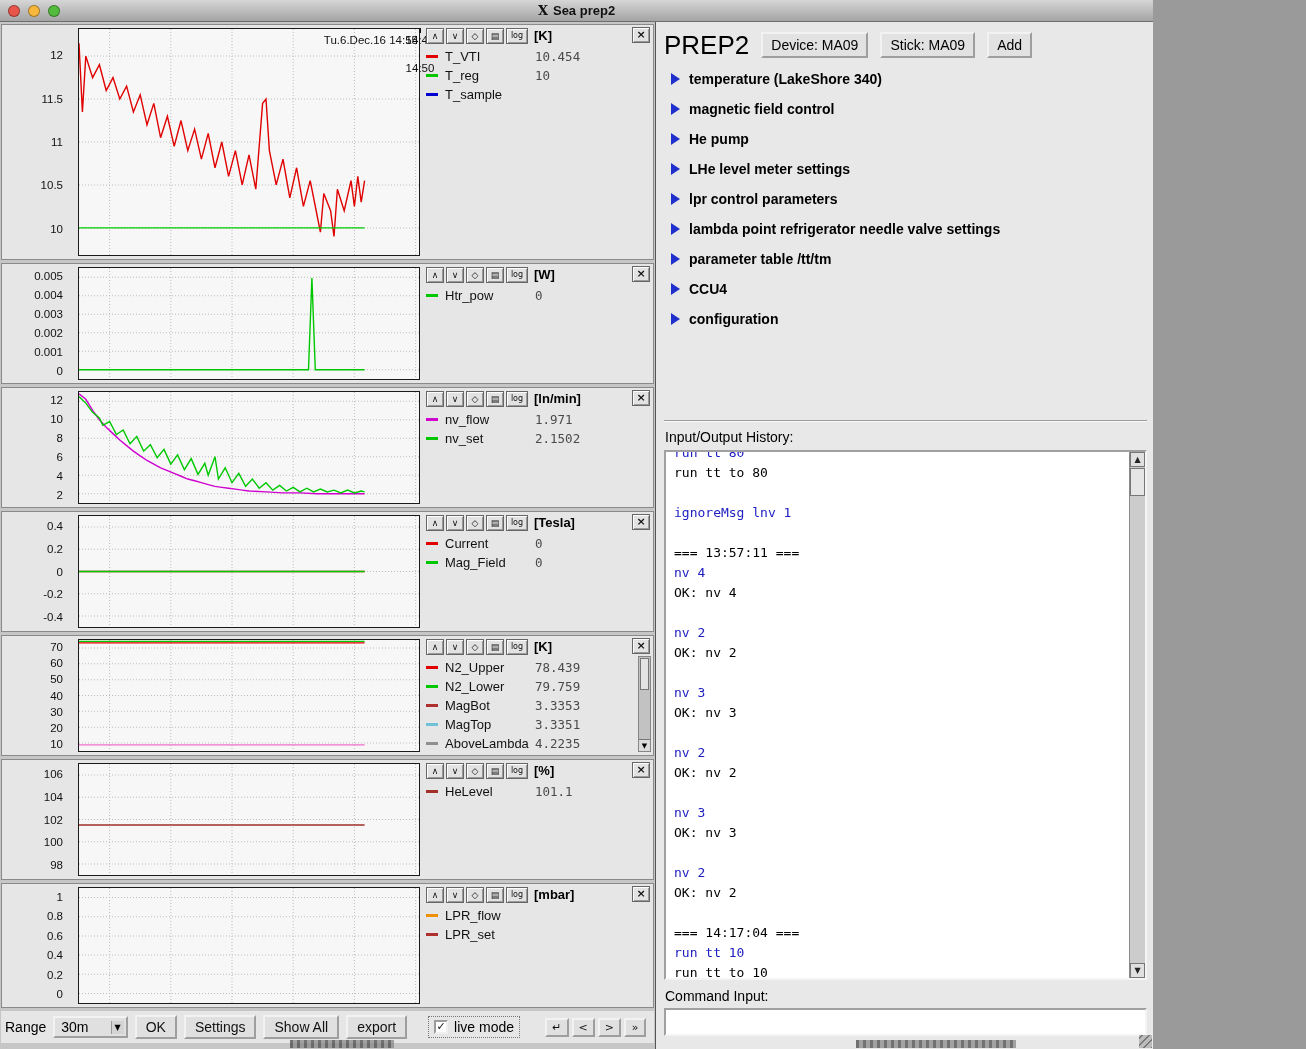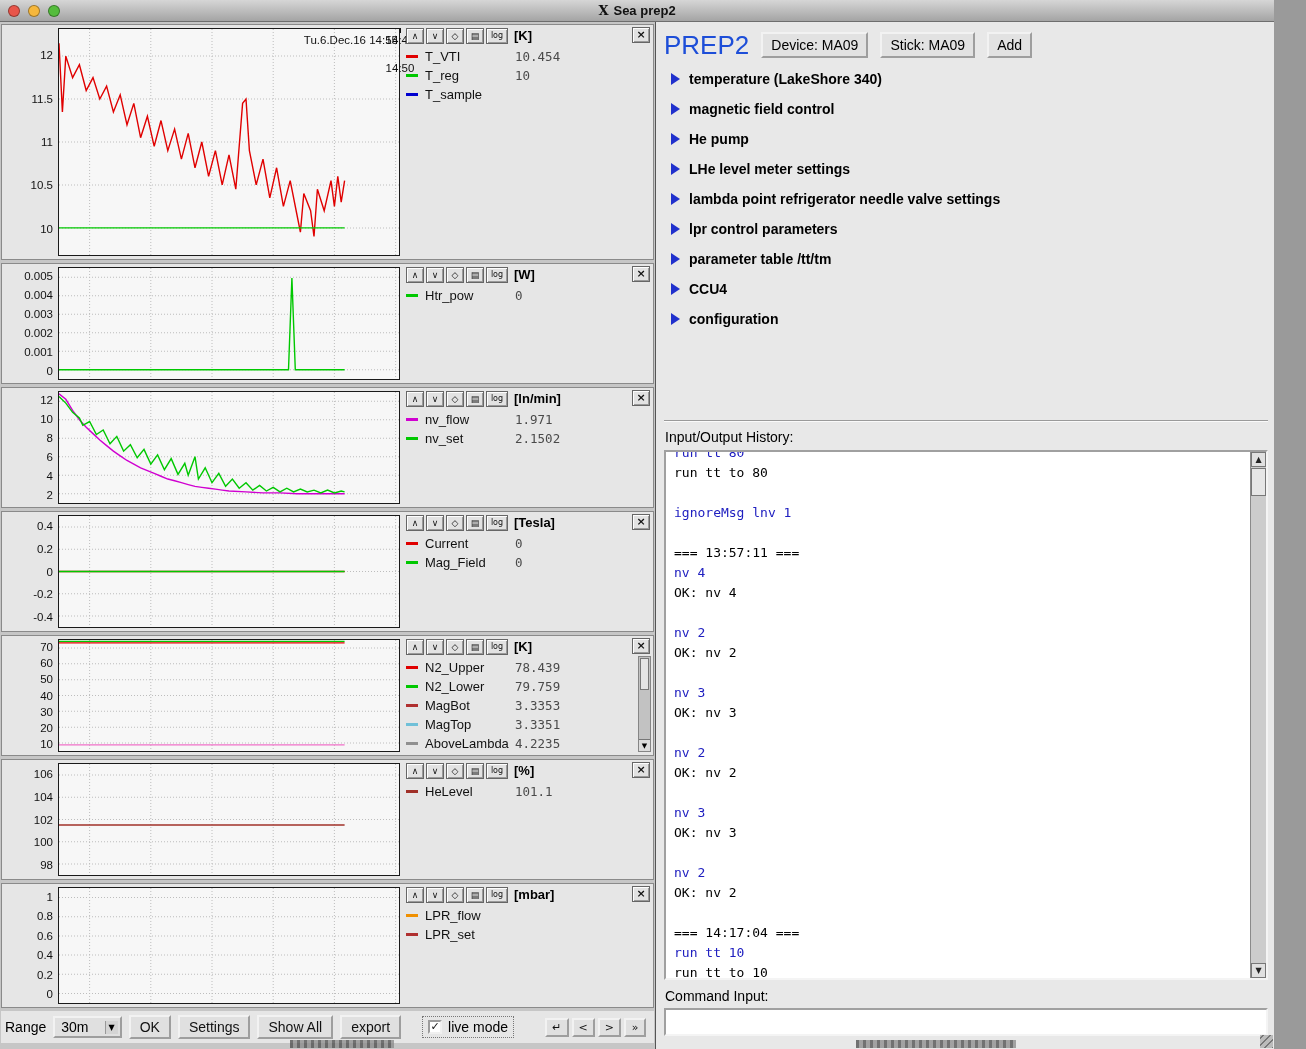--- a/index.html
+++ b/index.html
@@ -1,37 +1,37 @@
 <!DOCTYPE html>
 <html><head>
 <meta charset="utf-8">
 <style>
   *{margin:0;padding:0;box-sizing:border-box}
   html,body{width:1306px;height:1049px;overflow:hidden;background:#9a9a9a;
     font-family:"Liberation Sans",sans-serif;-webkit-font-smoothing:antialiased}
-  .window{width:1274px;height:1049px;display:flex;flex-direction:column;background:#e6e6e6;position:relative}
+  .window{width:1153px;height:1049px;display:flex;flex-direction:column;background:#e6e6e6;position:relative}
 
   
   .titlebar{height:22px;flex:0 0 22px;background:linear-gradient(#d6d6d6,#a4a4a4);
     border-bottom:1px solid #6e6e6e;position:relative;display:flex;align-items:center}
   .lights{display:flex;gap:8px;margin-left:8px;z-index:2}
   .light{width:12px;height:12px;border-radius:50%;border:1px solid rgba(0,0,0,.35)}
   .wtitle{position:absolute;left:0;right:0;text-align:center;font-size:13px;font-weight:bold;color:#111}
   .x11{font-family:"DejaVu Serif",serif;font-weight:bold;margin-right:5px}
 
   
   .content{flex:1;display:flex;min-height:0}
   .left{width:655px;flex:0 0 655px;background:#c6c6c6;padding:2px 1px 0 1px;
     display:flex;flex-direction:column;gap:3px}
   .right{flex:1;background:#e8e8e8;border-left:1px solid #555;
     display:flex;flex-direction:column;padding:6px 6px 4px 8px;min-width:0}
 
   
   .chart-block{display:flex;background:#e6e6e6;border:1px solid #8a8a8a;flex:0 0 auto}
-  .yaxis{width:56px;flex:0 0 56px;position:relative;margin:3px 0}
+  .yaxis{width:56px;flex:0 0 56px;position:relative;margin:3px 10px}
   .ylab{position:absolute;right:5px;transform:translateY(-50%);font-size:11.5px;color:#111;white-space:nowrap}
   .plotcol{width:342px;flex:0 0 342px;display:flex;flex-direction:row;padding:3px 0}
   .plot{flex:1;background:#f7f7f7;border:1px solid #1a1a1a;position:relative;overflow:hidden}
   .plot svg{position:absolute;left:0;top:0;width:100%;height:100%}
   .xaxis{height:21px;position:relative;font-size:11.5px;color:#111}
   .xaxis::before{content:"";position:absolute;left:0;right:0;top:0;height:3px;
     background:repeating-linear-gradient(90deg,#444 0 1px,transparent 1px 7px)}
   .xtick{position:absolute;top:0;width:1px;height:5px;background:#111}
   .xlab{position:absolute;top:6px;transform:translateX(-50%);white-space:nowrap}
   .xts{position:absolute;right:2px;top:6px;white-space:nowrap}
@@ -51,30 +51,30 @@
   .lscroll{position:absolute;top:20px;bottom:3px;right:2px;width:13px;background:#c2c2c2;border:1px solid #858585}
   .lthumb{position:absolute;top:1px;left:1px;right:1px;height:34%;background:#e4e4e4;border:1px solid #777}
   .larrow{position:absolute;bottom:0;left:0;right:0;height:12px;font-size:7px;text-align:center;line-height:12px;
     background:#dcdcdc;border-top:1px solid #777;font-family:"DejaVu Sans",sans-serif}
 
   
   .controls{height:32px;flex:0 0 32px;display:flex;align-items:center;gap:7px;padding:0 4px;font-size:14px;background:#e6e6e6}
   .btn{background:#e0e0e0;border:2px outset #f2f2f2;padding:2px 9px;font-size:14px;color:#111;
     white-space:nowrap;cursor:default;user-select:none}
   .btn.nav{padding:1px 5px;font-family:"DejaVu Sans",sans-serif;font-size:11px;min-width:22px;text-align:center}
-  .select{display:flex;align-items:center;background:#e0e0e0;border:2px outset #f2f2f2;padding:1px 2px 1px 6px;gap:16px}
+  .select{display:flex;align-items:center;background:#e0e0e0;border:2px outset #f2f2f2;padding:1px 2px 1px 6px;gap:22px}
   .selarrow{font-size:8px;font-family:"DejaVu Sans",sans-serif;border-left:1px solid #999;padding:2px 3px;background:#d4d4d4}
   .livewrap{display:flex;align-items:center;gap:6px;border:1px dotted #777;padding:2px 5px;margin-left:14px}
   .check{width:14px;height:14px;background:#fff;border:2px inset #f0f0f0;font-size:11px;line-height:10px;
     text-align:center;font-weight:bold;font-family:"DejaVu Sans",sans-serif;color:#111}
   .navgroup{margin-left:auto;display:flex;gap:3px;margin-right:4px}
 
   
   .prep-row{display:flex;align-items:center;gap:12px;height:34px;flex:0 0 34px;margin-bottom:2px}
-  .prep-title{font-size:26px;color:#1d4ed8}
+  .prep-title{font-size:26px;color:#000000}
   .hbtn{background:#e2e2e2;border:2px outset #f2f2f2;font-size:14px;padding:3px 8px;white-space:nowrap;cursor:default}
   .tree{flex:0 0 330px}
   .tree-item{display:flex;align-items:center;height:30px;font-size:14px;font-weight:bold;color:#000;cursor:default}
   .tri{width:0;height:0;border-left:9px solid #2030cc;border-top:6px solid transparent;
     border-bottom:6px solid transparent;margin:0 9px 0 7px;flex:0 0 auto}
   .divider{margin-top:26px;border-top:1px solid #9a9a9a;border-bottom:1px solid #fafafa}
   .io-label{font-size:14px;color:#000;margin:7px 0 5px 1px}
   .console{height:530px;flex:0 0 530px;background:#fff;border:2px inset #f4f4f4;display:flex;overflow:hidden}
   .console-text{flex:1;padding:0 0 0 8px;margin-top:-9px;font-family:"DejaVu Sans Mono",monospace;
     font-size:13px;line-height:20px;white-space:pre;overflow:hidden}
@@ -566,25 +566,25 @@
           <div class="tree-item">
             <span class="tri"></span>
             <span>He pump</span>
           </div>
           <div class="tree-item">
             <span class="tri"></span>
             <span>LHe level meter settings</span>
           </div>
           <div class="tree-item">
             <span class="tri"></span>
+            <span>lpr control parameters</span>
+          </div>
+          <div class="tree-item">
+            <span class="tri"></span>
             <span>lambda point refrigerator needle valve settings</span>
-          </div>
-          <div class="tree-item">
-            <span class="tri"></span>
-            <span>lpr control parameters</span>
           </div>
           <div class="tree-item">
             <span class="tri"></span>
             <span>parameter table /tt/tm</span>
           </div>
           <div class="tree-item">
             <span class="tri"></span>
             <span>CCU4</span>
           </div>
           <div class="tree-item">

